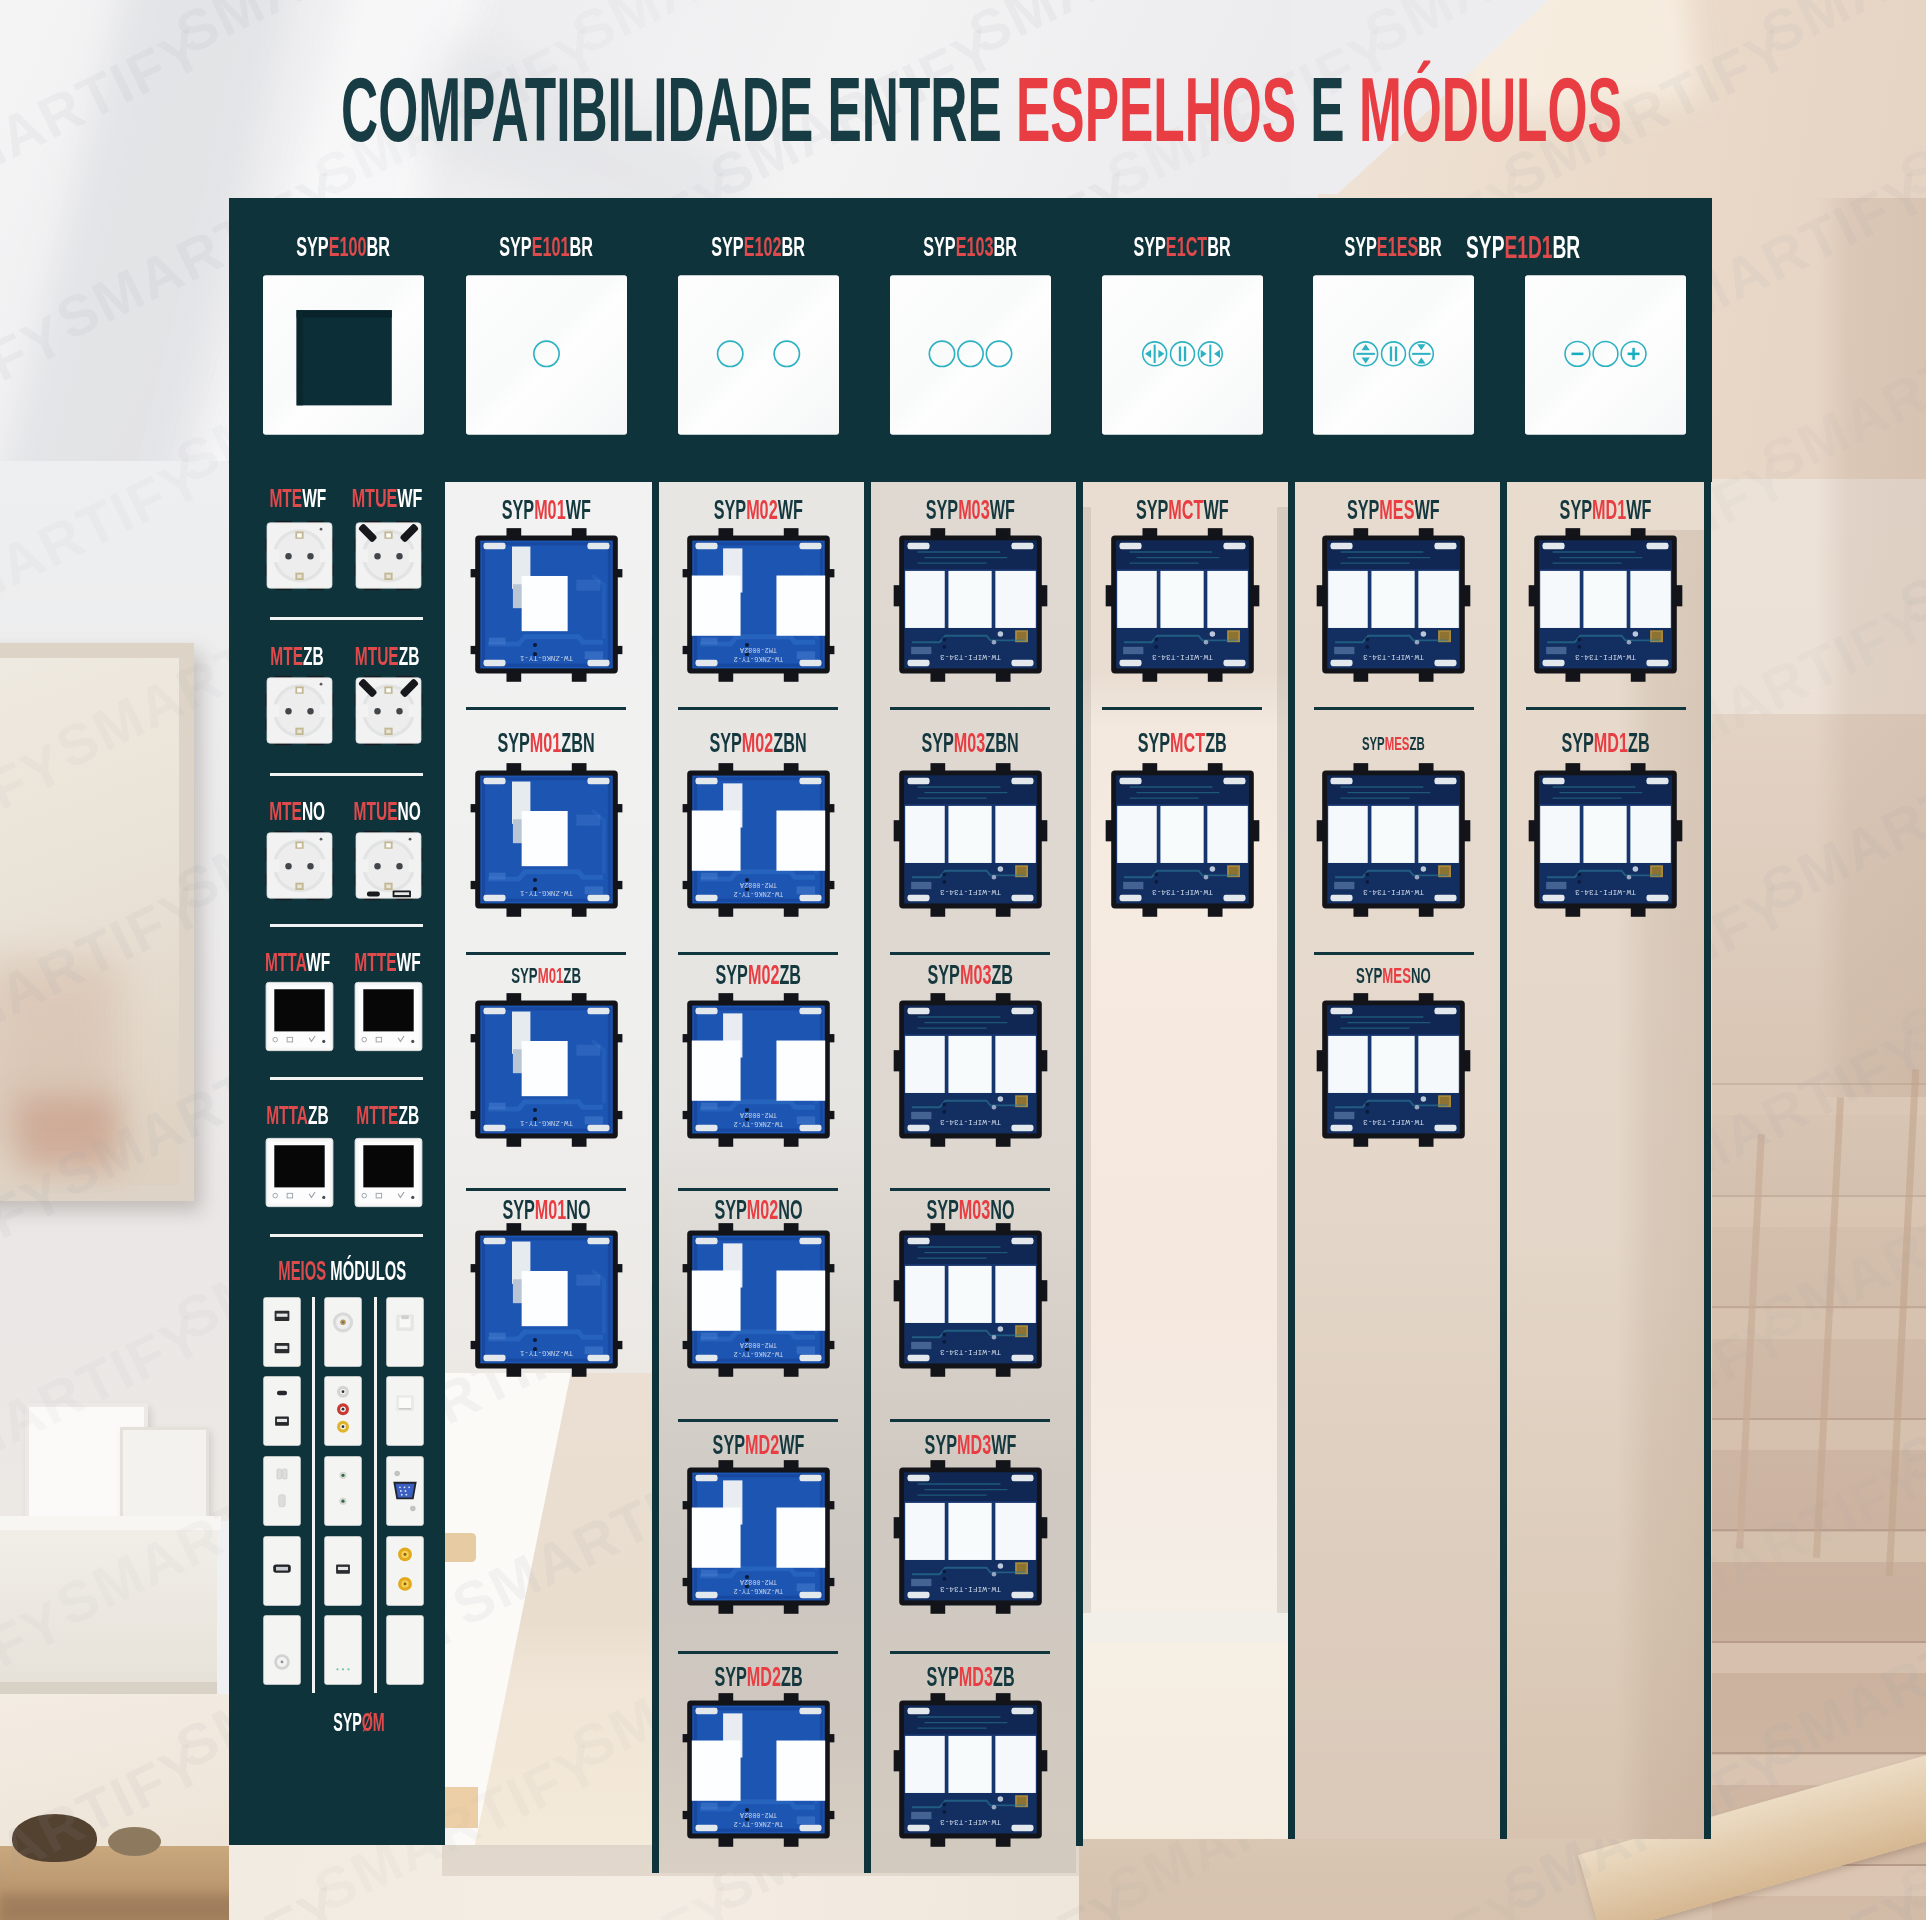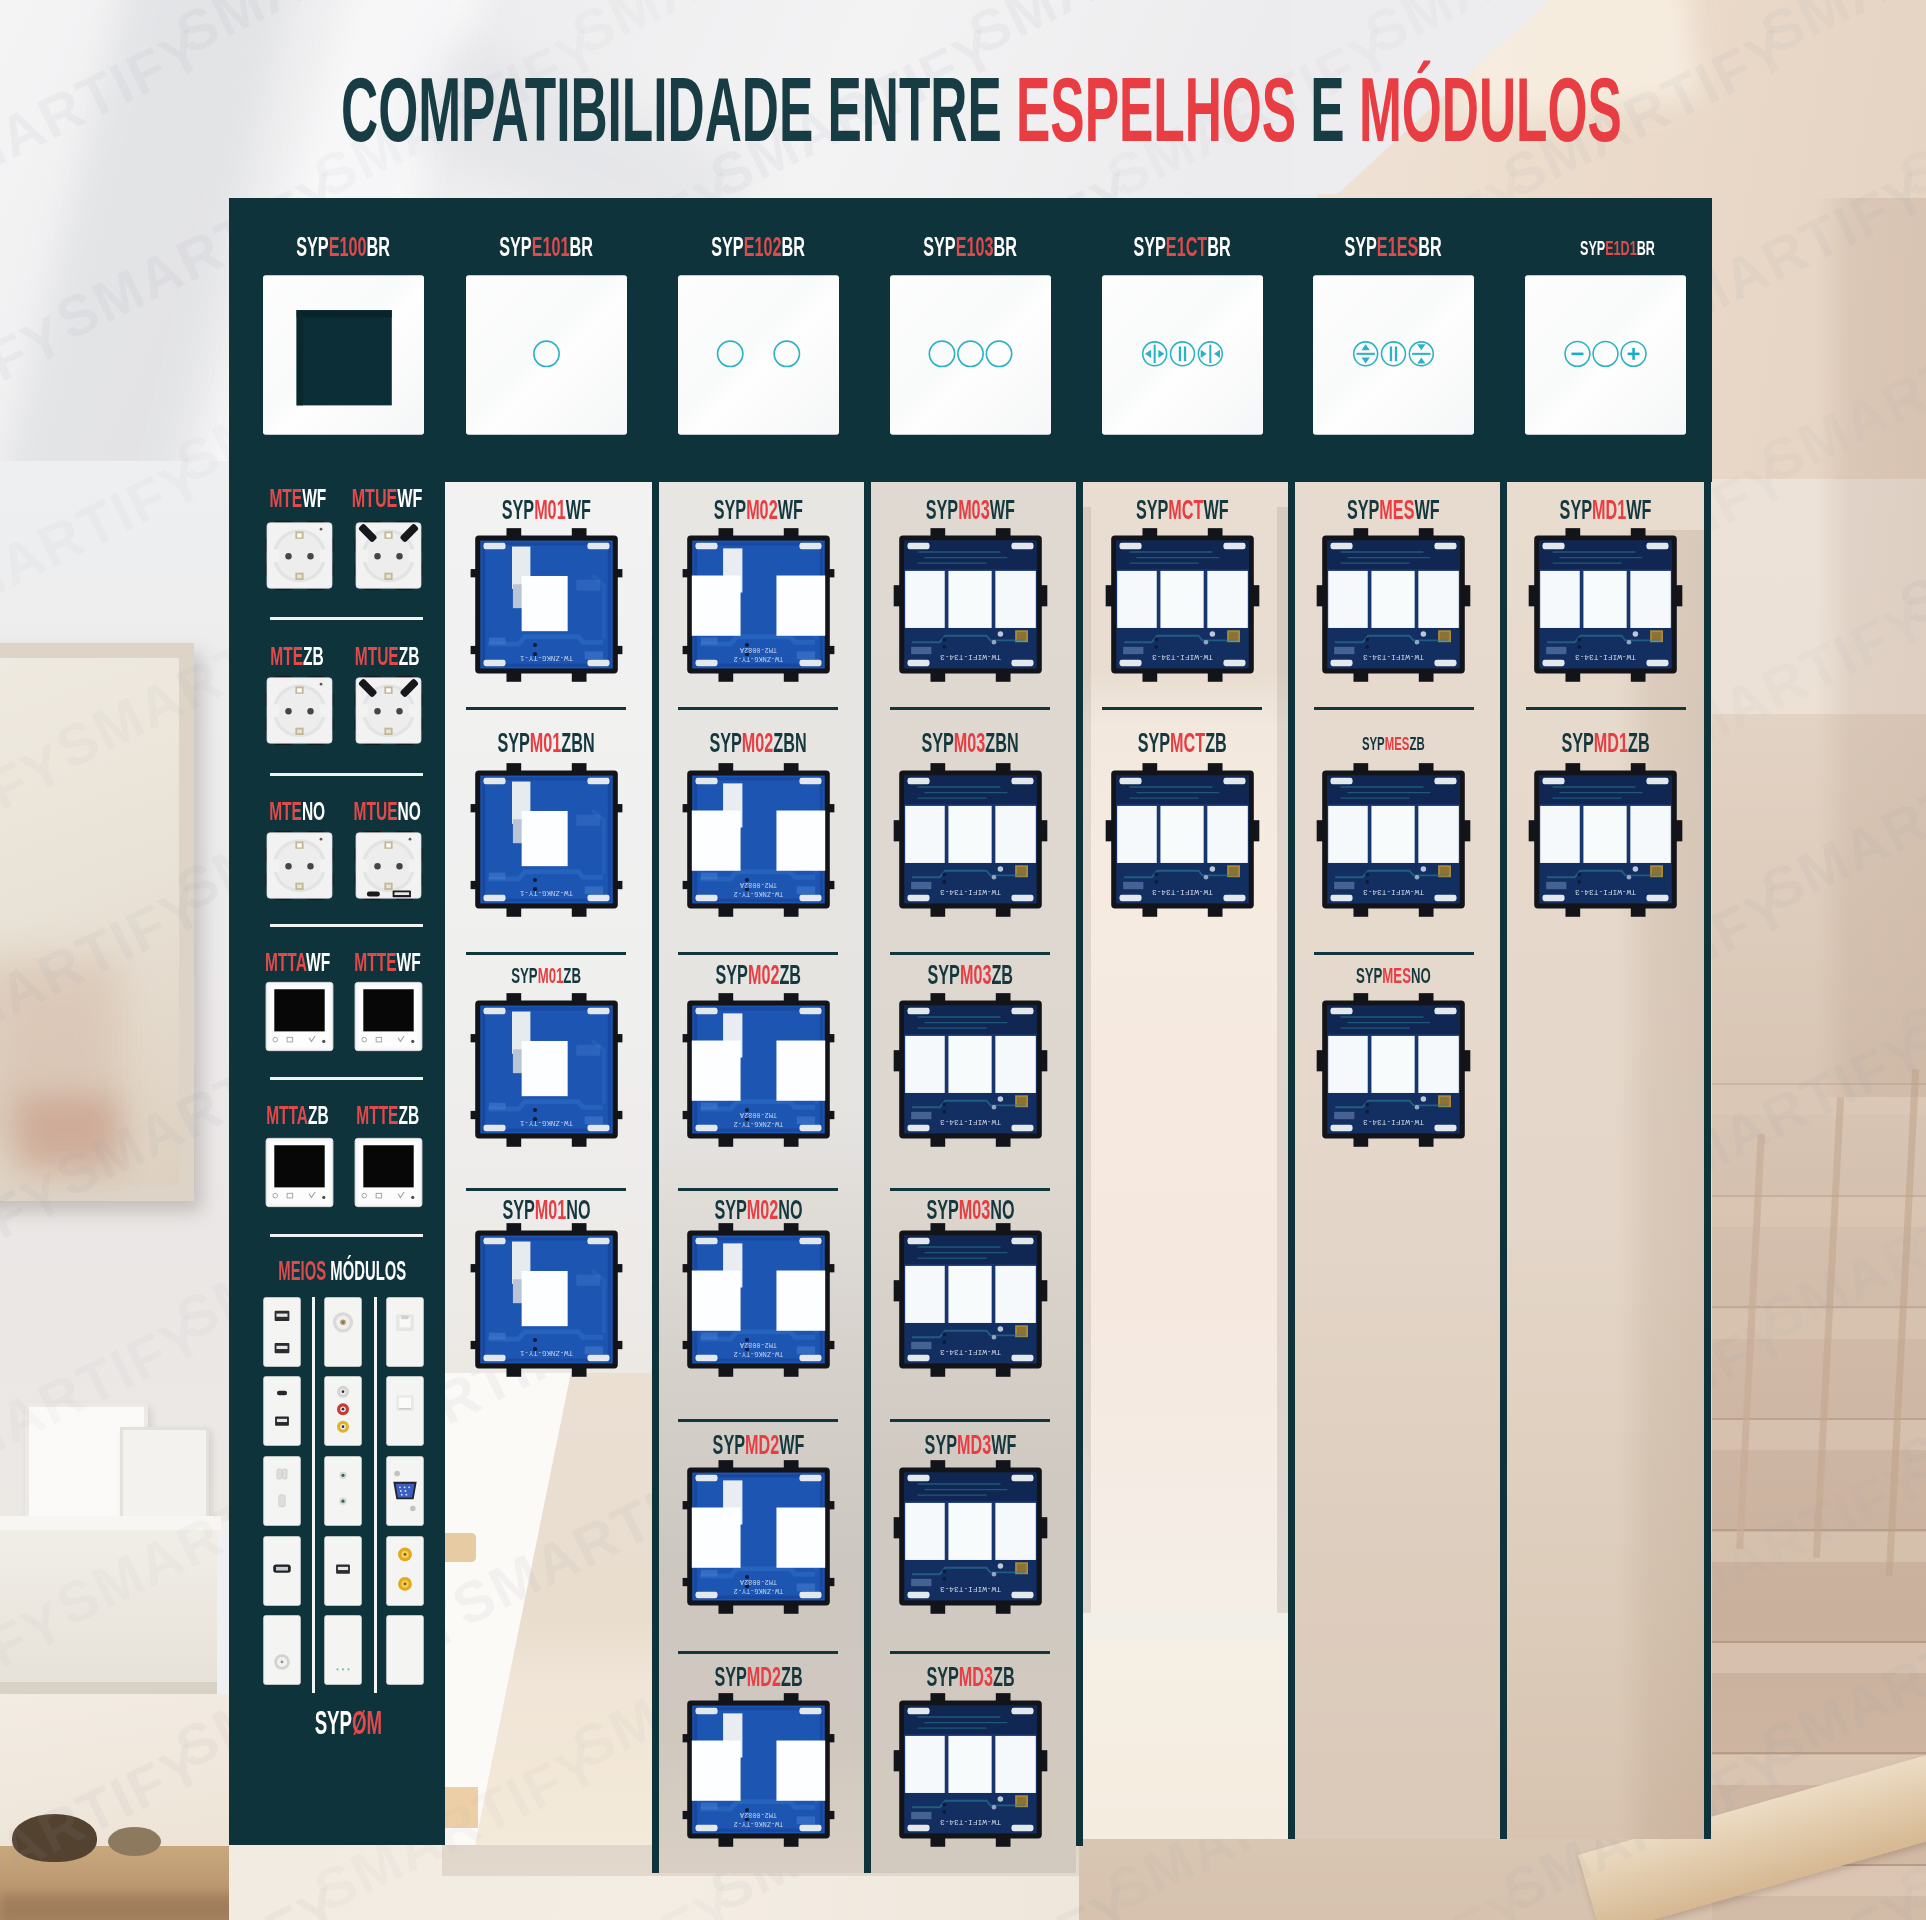--- a/index.html
+++ b/index.html
@@ -217,21 +217,21 @@
 <div class="lbl" style="left:362px;top:228px;width:369px;font-size:27px;line-height:39px"><span class="cnd" style="transform:scaleX(0.6)"><span style="color:#ffffff">SYP</span><span style="color:#df4a4c">E101</span><span style="color:#ffffff">BR</span></span></div>
 
 <div class="lbl" style="left:574px;top:228px;width:369px;font-size:27px;line-height:39px"><span class="cnd" style="transform:scaleX(0.6)"><span style="color:#ffffff">SYP</span><span style="color:#df4a4c">E102</span><span style="color:#ffffff">BR</span></span></div>
 
 <div class="lbl" style="left:786px;top:228px;width:369px;font-size:27px;line-height:39px"><span class="cnd" style="transform:scaleX(0.6)"><span style="color:#ffffff">SYP</span><span style="color:#df4a4c">E103</span><span style="color:#ffffff">BR</span></span></div>
 
 <div class="lbl" style="left:998px;top:228px;width:369px;font-size:27px;line-height:39px"><span class="cnd" style="transform:scaleX(0.6)"><span style="color:#ffffff">SYP</span><span style="color:#df4a4c">E1CT</span><span style="color:#ffffff">BR</span></span></div>
 
 <div class="lbl" style="left:1209px;top:228px;width:369px;font-size:27px;line-height:39px"><span class="cnd" style="transform:scaleX(0.6)"><span style="color:#ffffff">SYP</span><span style="color:#df4a4c">E1ES</span><span style="color:#ffffff">BR</span></span></div>
 
-<div class="lbl" style="left:1433px;top:228px;width:369px;font-size:21px;line-height:39px"><span class="cnd" style="transform:scaleX(0.6)"><span style="color:#ffffff">SYP</span><span style="color:#df4a4c">E1D1</span><span style="color:#ffffff">BR</span></span></div>
+<div class="lbl" style="left:1339px;top:228px;width:369px;font-size:32px;line-height:39px"><span class="cnd" style="transform:scaleX(0.6)"><span style="color:#ffffff">SYP</span><span style="color:#df4a4c">E1D1</span><span style="color:#ffffff">BR</span></span></div>
 
 <svg class="a" style="left:263px;top:275px" width="161" height="160" viewBox="0 0 350 347">
 <defs>
       <linearGradient id="gl0" x1="0" y1="0" x2="1" y2="1">
         <stop offset="0" stop-color="#fdfdfd"></stop>
         <stop offset="0.45" stop-color="#f9fafa"></stop>
         <stop offset="0.55" stop-color="#fefefe"></stop>
         <stop offset="1" stop-color="#f5f6f7"></stop>
       </linearGradient>
     </defs>
@@ -709,21 +709,21 @@
     <circle cx="41" cy="118" r="2.5" fill="#74c2b0"></circle>
     <circle cx="53" cy="118" r="2.5" fill="#74c2b0"></circle>
 </svg>
 
 <svg class="a" style="left:386px;top:1615px" width="38" height="70" viewBox="0 0 82 152">
 <rect x="1" y="1" width="80" height="150" rx="5" fill="#f4f4f3"></rect>
 <rect x="1" y="1" width="80" height="150" rx="5" fill="none" stroke="#dddddc" stroke-width="1.5"></rect>
 
 </svg>
 
-<div class="lbl" style="left:164px;top:1703px;width:369px;font-size:34px;line-height:38px"><span class="cnd" style="transform:scaleX(0.55)"><span style="color:#ffffff">SYP</span><span style="color:#df4a4c">ØM</span></span></div>
+<div class="lbl" style="left:174px;top:1703px;width:369px;font-size:26px;line-height:38px"><span class="cnd" style="transform:scaleX(0.55)"><span style="color:#ffffff">SYP</span><span style="color:#df4a4c">ØM</span></span></div>
 
 <div class="a" style="left:466px;top:707px;width:160px;height:2.8px;background:#12363e"></div>
 <div class="a" style="left:466px;top:952px;width:160px;height:2.8px;background:#12363e"></div>
 <div class="a" style="left:466px;top:1188px;width:160px;height:2.8px;background:#12363e"></div>
 <div class="a" style="left:678px;top:707px;width:160px;height:2.8px;background:#12363e"></div>
 <div class="a" style="left:678px;top:952px;width:160px;height:2.8px;background:#12363e"></div>
 <div class="a" style="left:678px;top:1188px;width:160px;height:2.8px;background:#12363e"></div>
 <div class="a" style="left:678px;top:1419px;width:160px;height:2.8px;background:#12363e"></div>
 <div class="a" style="left:678px;top:1651px;width:160px;height:2.8px;background:#12363e"></div>
 <div class="a" style="left:890px;top:707px;width:160px;height:2.8px;background:#12363e"></div>

